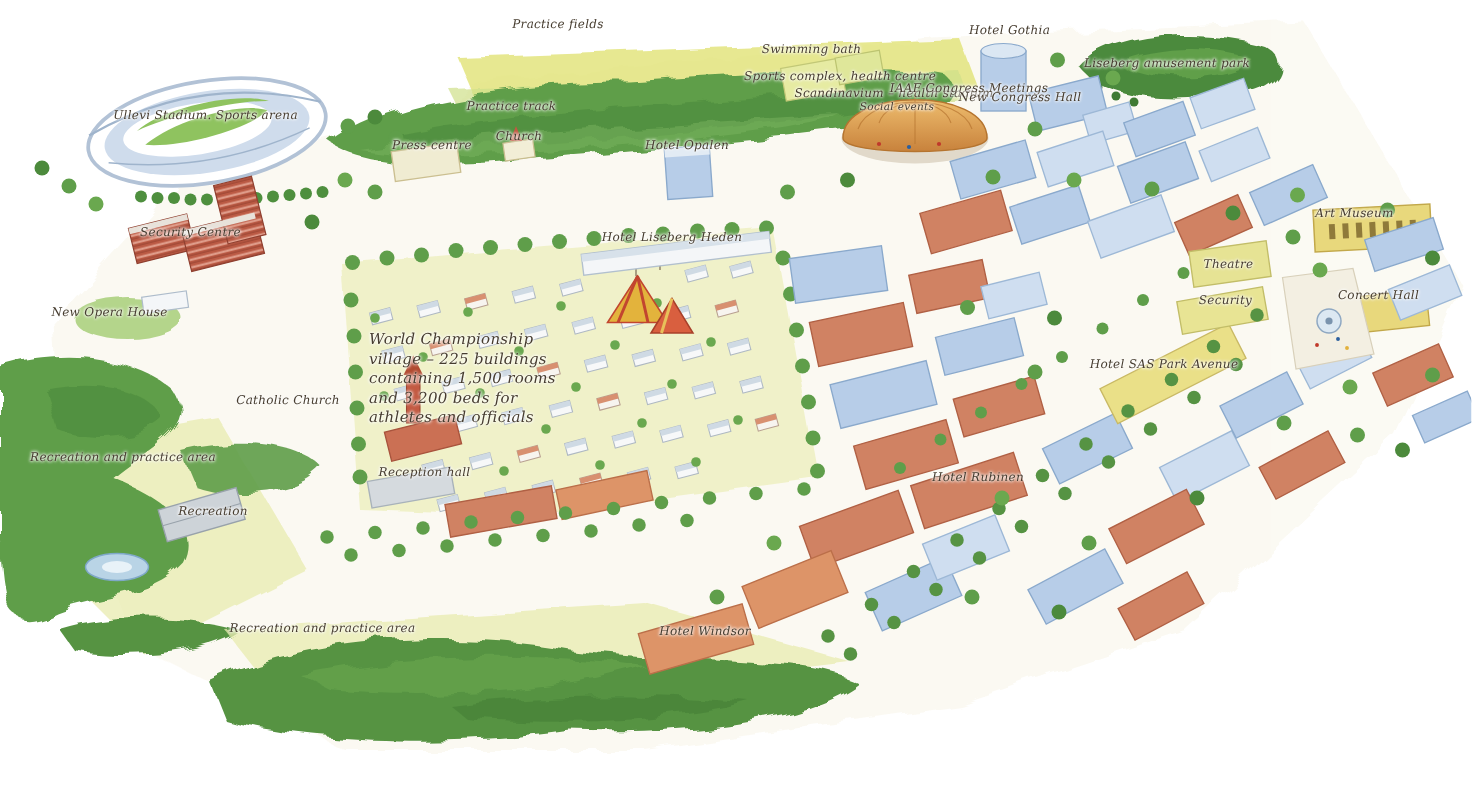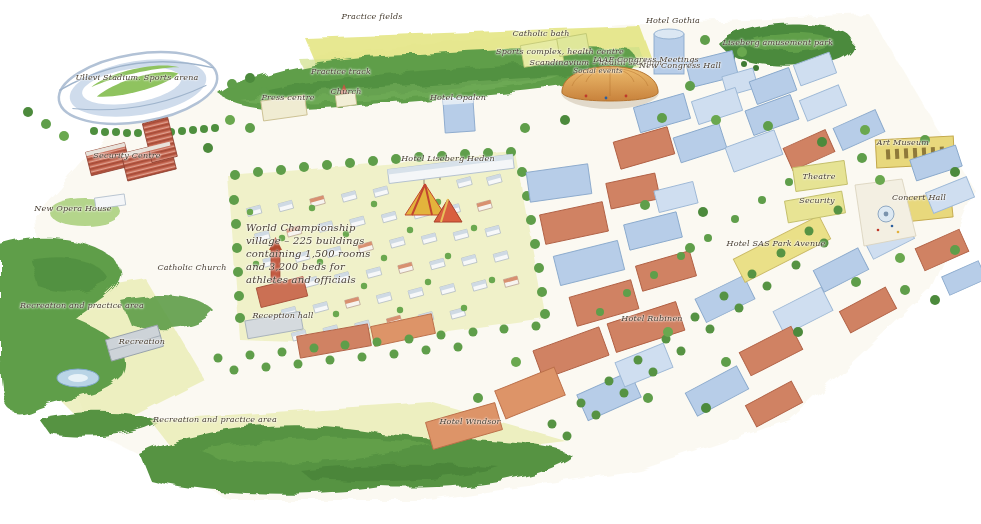--- a/index.html
+++ b/index.html
@@ -449,21 +449,21 @@
         <use href="#tr" transform="translate(230,120)" fill="#6aa84f"></use>
   <use href="#tr" transform="translate(250,128)"></use>
         <use href="#tr" transform="translate(208,148)" fill="#4c8a3c"></use>
 </g>
 </svg>
 
 <div class="labels">
   <div class="lbl" style="left:372px;top:16px">Practice fields</div>
   <div class="lbl" style="left:673px;top:20px">Hotel Gothia</div>
   <div class="lbl" style="left:778px;top:42px">Liseberg amusement park</div>
-  <div class="lbl" style="left:541px;top:33px">Catholic bath</div>
+  <div class="lbl" style="left:541px;top:33px">Swimming bath</div>
   <div class="lbl" style="left:560px;top:51px">Sports complex, health centre</div>
   <div class="lbl" style="left:596px;top:62px">Scandinavium – health stadium</div>
   <div class="lbl small" style="left:598px;top:71px">Social events</div>
   <div class="lbl" style="left:646px;top:59px">IAAF Congress Meetings</div>
   <div class="lbl" style="left:680px;top:65px">New Congress Hall</div>
   <div class="lbl" style="left:137px;top:77px">Ullevi Stadium. Sports arena</div>
   <div class="lbl" style="left:341px;top:71px">Practice track</div>
   <div class="lbl" style="left:288px;top:97px">Press centre</div>
   <div class="lbl" style="left:346px;top:91px">Church</div>
   <div class="lbl" style="left:458px;top:97px">Hotel Opalen</div>

